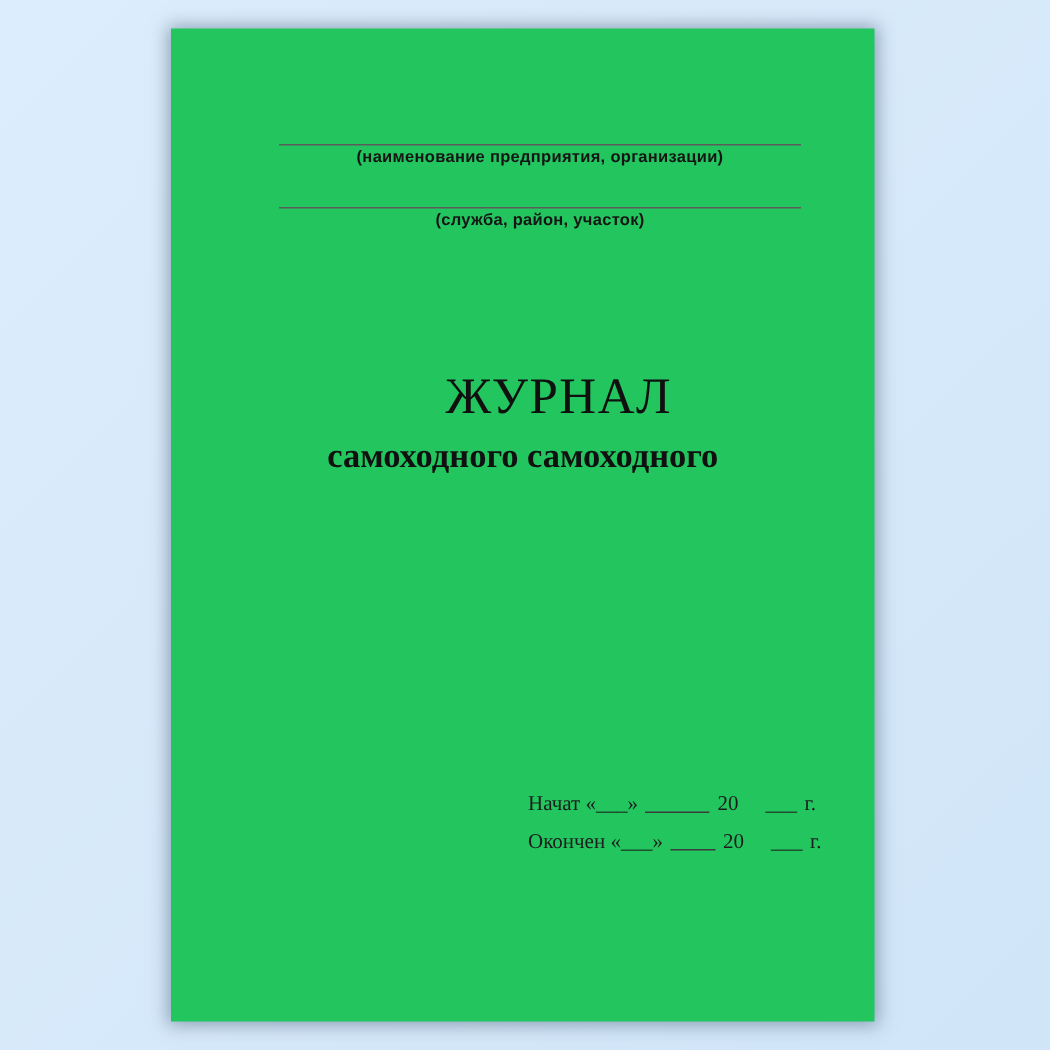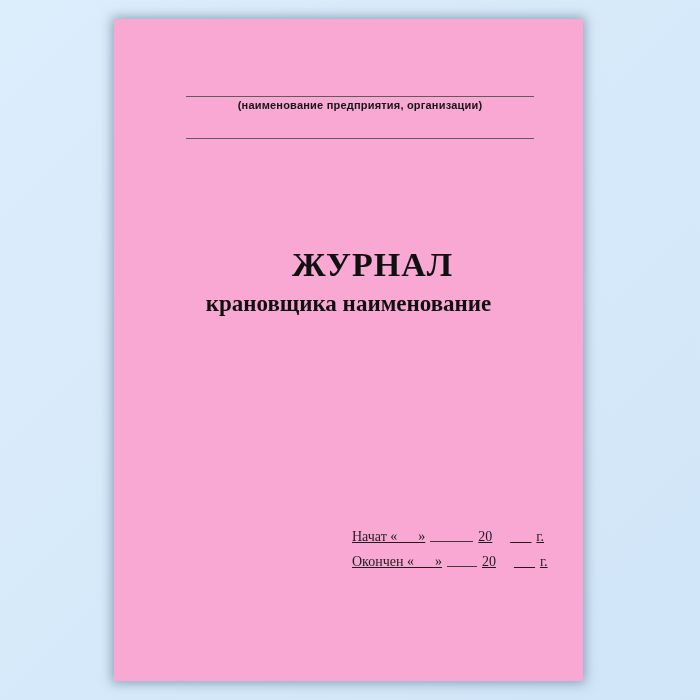--- a/index.html
+++ b/index.html
@@ -13,21 +13,21 @@
     overflow: hidden;
     background: linear-gradient(135deg, #dceefc 0%, #d6e9fa 55%, #d0e5f8 100%);
     font-family: "Liberation Serif", serif;
   }
   .paper {
     position: absolute;
     left: 114px;
     top: 19px;
     width: 469px;
     height: 662px;
-    background: #f9a8d4;
+    background: #22c55e;
     box-shadow: 0 0 11px 2px rgba(95, 117, 140, 0.62);
   }
   
   .org-block {
     position: absolute;
     left: 72px;
     top: 77px;
     width: 348px;
     text-align: center;
   }
@@ -51,21 +51,21 @@
   .title-block {
     position: absolute;
     left: 0;
     top: 229px;
     width: 100%;
     text-align: center;
     color: #101010;
   }
   .main-title {
     font-size: 34px;
-    font-weight: bold;
+    font-weight: normal;
     letter-spacing: 1px;
     line-height: 34px;
     margin-bottom: 9px;
     padding-left: 48px;
   }
   .subtitle {
     font-size: 23px;
     font-weight: bold;
     line-height: 26px;
   }
@@ -77,45 +77,45 @@
     width: 192px;
   }
   .date-row {
     display: flex;
     align-items: flex-end;
     height: 18px;
     margin-bottom: 7px;
     font-size: 14px;
     color: #1d1d1d;
     white-space: pre;
-    text-decoration: underline;
   }
   .date-fill {
     flex: 1 1 auto;
     border-bottom: 1px solid #3c3c3c;
     margin: 0 5px 3px 5px;
     min-width: 30px;
   }
   .date-year { margin-right: 18px; }
   .date-blank { margin-right: 5px; }
 </style>
 </head>
 <body>
 
 <div class="paper">
 
   <div class="org-block">
     <div class="blank-line"></div>
     <div class="caption first">(наименование предприятия, организации)</div>
     <div class="blank-line"></div>
+    <div class="caption">(служба, район, участок)</div>
   </div>
 
   <div class="title-block">
     <div class="main-title">ЖУРНАЛ</div>
-    <div class="subtitle">крановщика наименование</div>
+    <div class="subtitle">самоходного самоходного</div>
   </div>
 
   <div class="dates-block">
     <div class="date-row">
       <span>Начат «___»</span>
       <span class="date-fill"></span>
       <span class="date-year">20</span>
       <span class="date-blank">___</span>
       <span>г.</span>
     </div>

